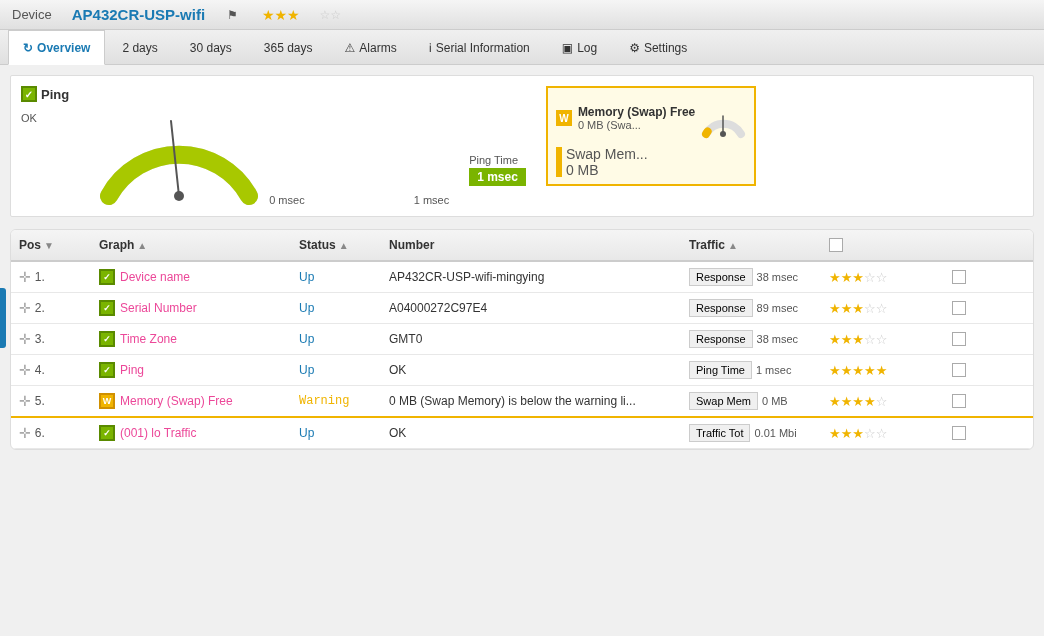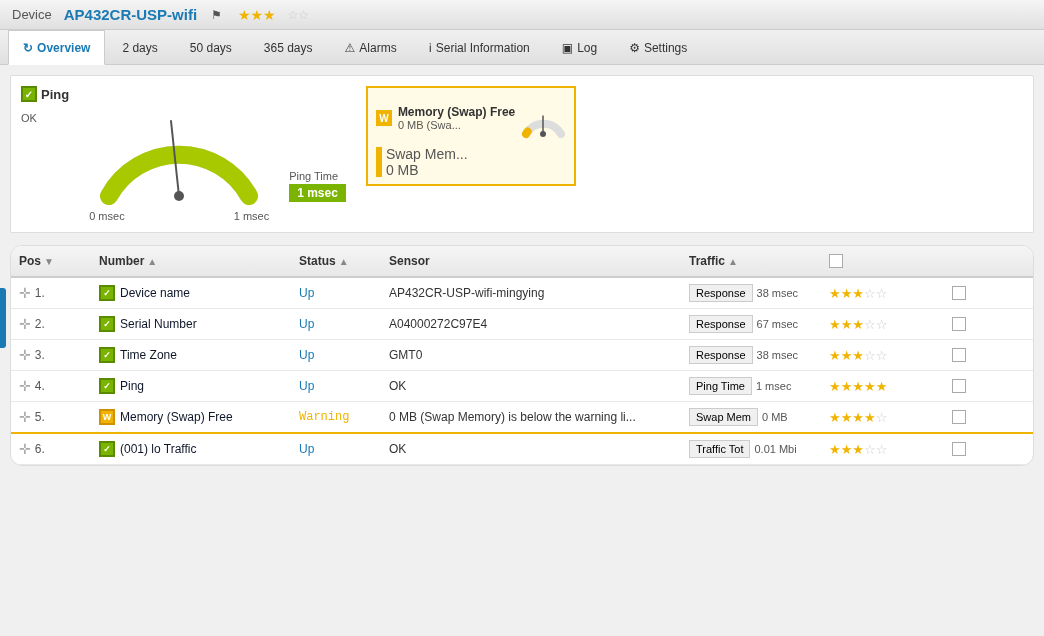--- a/index.html
+++ b/index.html
@@ -5,21 +5,21 @@
     * { box-sizing: border-box; margin: 0; padding: 0; }
     body { font-family: Arial, sans-serif; font-size: 12px; background: #e8e8e8; color: #333; }
 
     
     .header {
       background: linear-gradient(to bottom, #f5f5f5, #e0e0e0);
       border-bottom: 1px solid #ccc;
       padding: 6px 12px;
       display: flex;
       align-items: center;
-      gap: 12px;
+      gap: 20px;
     }
     .header-device-label { color: #555; font-size: 13px; }
     .header-device-name { color: #1a7ab3; font-size: 15px; font-weight: bold; }
     .header-flag { color: #555; font-size: 12px; margin-left: 2px; }
     .stars { color: #f0b400; font-size: 14px; margin-left: 4px; }
 
     
     .nav-tabs {
       background: linear-gradient(to bottom, #f0f0f0, #e0e0e0);
       border-bottom: 1px solid #ccc;
@@ -86,21 +86,21 @@
       color: white;
       font-size: 10px;
       font-weight: bold;
     }
     .ping-label { font-size: 13px; font-weight: bold; color: #333; }
     .ping-ok { font-size: 11px; color: #555; }
 
     
     .gauge-container {
       display: flex;
-      flex-direction: column;
+      flex-direction: row;
       align-items: flex-end;
       position: relative;
     }
 
     .gauge-svg-wrapper {
       position: relative;
       width: 180px;
       height: 120px;
     }
 
@@ -169,21 +169,21 @@
       width: 6px;
       height: 30px;
       background: #f0b400;
     }
     .memory-swap-text { font-size: 14px; color: #555; }
 
     
     .table-section {
       background: #fff;
       border: 1px solid #ddd;
-      border-radius: 12px;
+      border-radius: 6px;
       overflow: hidden;
     }
     .table-header-row {
       display: grid;
       grid-template-columns: 80px 200px 90px 300px 140px 120px 36px;
       background: linear-gradient(to bottom, #f5f5f5, #e8e8e8);
       border-bottom: 2px solid #ccc;
       padding: 8px 0;
     }
     .th {
@@ -270,21 +270,21 @@
       background: #f0b400;
       border: 2px solid #d09000;
       display: inline-flex;
       align-items: center;
       justify-content: center;
       color: white;
       font-size: 9px;
       font-weight: bold;
       flex-shrink: 0;
     }
-    .sensor-link { color: #0f172a; text-decoration: none; cursor: pointer; }
+    .sensor-link { color: #ec4899; text-decoration: none; cursor: pointer; }
 
     
     .left-accent {
       position: fixed;
       left: 0;
       top: 50%;
       transform: translateY(-50%);
       width: 6px;
       height: 60px;
       background: #1a7ab3;
@@ -312,21 +312,21 @@
 
 <div class="nav-tabs">
   <div class="nav-tab active">
     <span>↻</span>
     <span>Overview</span>
   </div>
   <div class="nav-tab">
     <span>2  days</span>
   </div>
   <div class="nav-tab">
-    <span>50 days</span>
+    <span>30 days</span>
   </div>
   <div class="nav-tab">
     <span>365 days</span>
   </div>
   <div class="nav-tab">
     <span>⚠</span>
     <span>Alarms</span>
   </div>
   <div class="nav-tab">
     <span>ℹ</span>
@@ -407,29 +407,29 @@
   </div>
 
   <div class="table-section">
 
     <div class="table-header-row">
       <div class="th">
         <span>Pos</span>
         <span class="sort-icon">▼</span>
       </div>
       <div class="th">
-        <span>Number</span>
+        <span>Graph</span>
         <span class="sort-icon">▲</span>
       </div>
       <div class="th">
         <span>Status</span>
         <span class="sort-icon">▲</span>
       </div>
       <div class="th">
-        <span>Sensor</span>
+        <span>Number</span>
       </div>
       <div class="th">
         <span>Traffic</span>
         <span class="sort-icon">▲</span>
       </div>
       <div class="th">
         <div class="checkbox"></div>
       </div>
     </div>
 
@@ -460,21 +460,21 @@
       <span>2.</span>
     </div>
     <div class="td td-sensor">
       <span class="check-green">✓</span>
       <a class="sensor-link">Serial Number</a>
     </div>
     <div class="td status-up">Up</div>
     <div class="td" style="overflow:hidden;text-overflow:ellipsis;white-space:nowrap;max-width:295px;">A04000272C97E4</div>
     <div class="td graph-cell">
       <button class="graph-btn">Response</button>
-      <span class="graph-val">67 msec</span>
+      <span class="graph-val">89 msec</span>
     </div>
     <div class="td priority-stars"><span style="color:#f0b400;">★</span><span style="color:#f0b400;">★</span><span style="color:#f0b400;">★</span><span style="color:#ccc;">☆</span><span style="color:#ccc;">☆</span></div>
     <div class="td cb-cell">
       <div class="checkbox"></div>
     </div>
   </div>
         <div class="table-row">
     <div class="td td-pos">
       <span class="drag-handle">✛</span>
       <span>3.</span>

